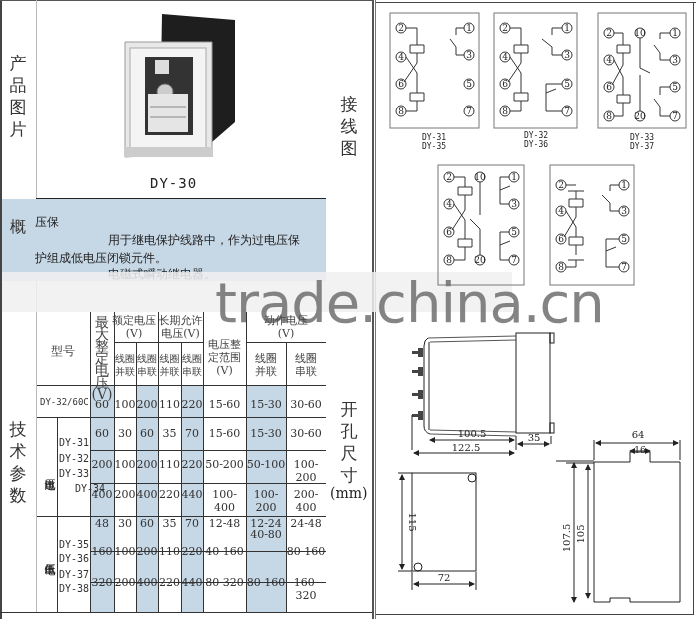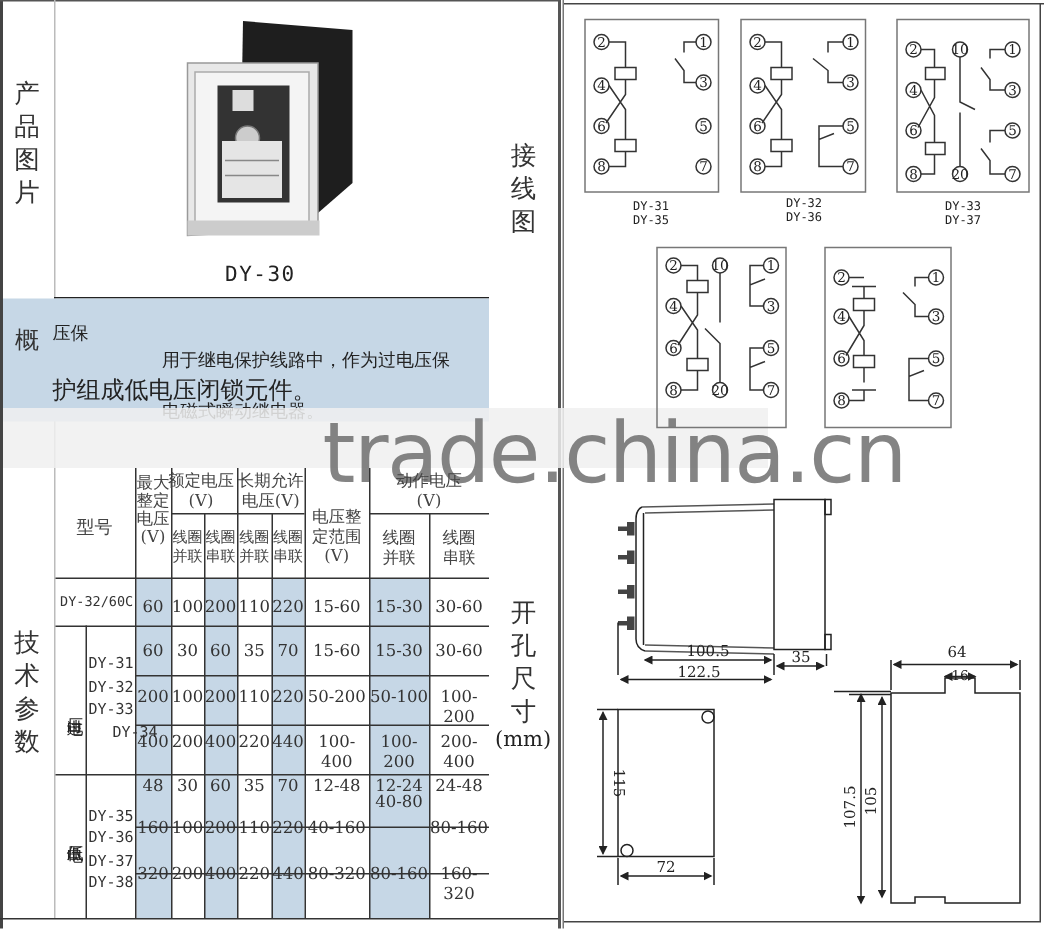--- a/index.html
+++ b/index.html
@@ -46,21 +46,21 @@
     <rect x="5" y="135" width="88" height="10" fill="#ccc"></rect>
   </svg>
 </div>
 <div class="abs" style="left:150px;top:175px;font-family:'DejaVu Sans Mono','Liberation Mono',monospace;font-size:14px;letter-spacing:1px;color:#222;">DY-30</div>
 <div class="hline" style="left:36px;top:198px;width:290px;background:#222"></div>
 
 <div class="abs blue" style="left:2px;top:199px;width:324px;height:82px;"></div>
 <div class="abs" style="left:10px;top:217px;font-size:16px;color:#333;">概</div>
 <div class="abs" style="left:35px;top:214px;font-size:12px;">压保</div>
 <div class="abs" style="left:108px;top:232px;font-size:12px;white-space:nowrap;">用于继电保护线路中，作为过电压保</div>
-<div class="abs" style="left:35px;top:250px;font-size:16px;white-space:nowrap;text-align:center;">护组成低电压闭锁元件。</div>
+<div class="abs" style="left:35px;top:250px;font-size:12px;white-space:nowrap;text-align:center;">护组成低电压闭锁元件。</div>
 <div class="abs" style="left:108px;top:266px;font-size:12px;white-space:nowrap;">电磁式瞬动继电器。</div>
 
 <div class="wmband" style="left:2px;top:272px;width:510px;height:40px;"></div>
 <div class="wm" style="left:215px;top:270px;">trade.china.cn</div>
 
 <div class="vlabel" style="left:8px;top:418px;width:20px;">技术参数</div>
 
 <div class="abs blue" style="left:91px;top:386px;width:23px;height:226px;"></div>
 <div class="abs blue" style="left:136px;top:386px;width:22px;height:226px;"></div>
 <div class="abs blue" style="left:181px;top:386px;width:22px;height:226px;"></div>
@@ -80,21 +80,21 @@
 <div class="hline" style="left:246px;top:342px;width:80px;"></div>
 <div class="hline" style="left:37px;top:385px;width:289px;"></div>
 <div class="hline" style="left:37px;top:417px;width:289px;"></div>
 <div class="hline" style="left:90px;top:450px;width:236px;"></div>
 <div class="hline" style="left:90px;top:483px;width:236px;"></div>
 <div class="hline" style="left:37px;top:516px;width:289px;"></div>
 <div class="hline" style="left:90px;top:551px;width:236px;"></div>
 <div class="hline" style="left:90px;top:582px;width:236px;"></div>
 
 <div class="hdr" style="left:40px;top:345px;width:46px;font-size:12px;">型号</div>
-<div class="hdr" style="left:90px;top:316px;width:24px;font-size:11px;line-height:12px;">
+<div class="hdr" style="left:90px;top:316px;width:24px;font-size:14px;line-height:12px;">
   <div>最大</div>
   <div>整定</div>
   <div>电压</div>
   <div>(V)</div>
 </div>
 <div class="hdr" style="left:112px;top:314px;width:44px;">
   <div>额定电压</div>
   <div>(V)</div>
 </div>
 <div class="hdr" style="left:158px;top:314px;width:45px;">

